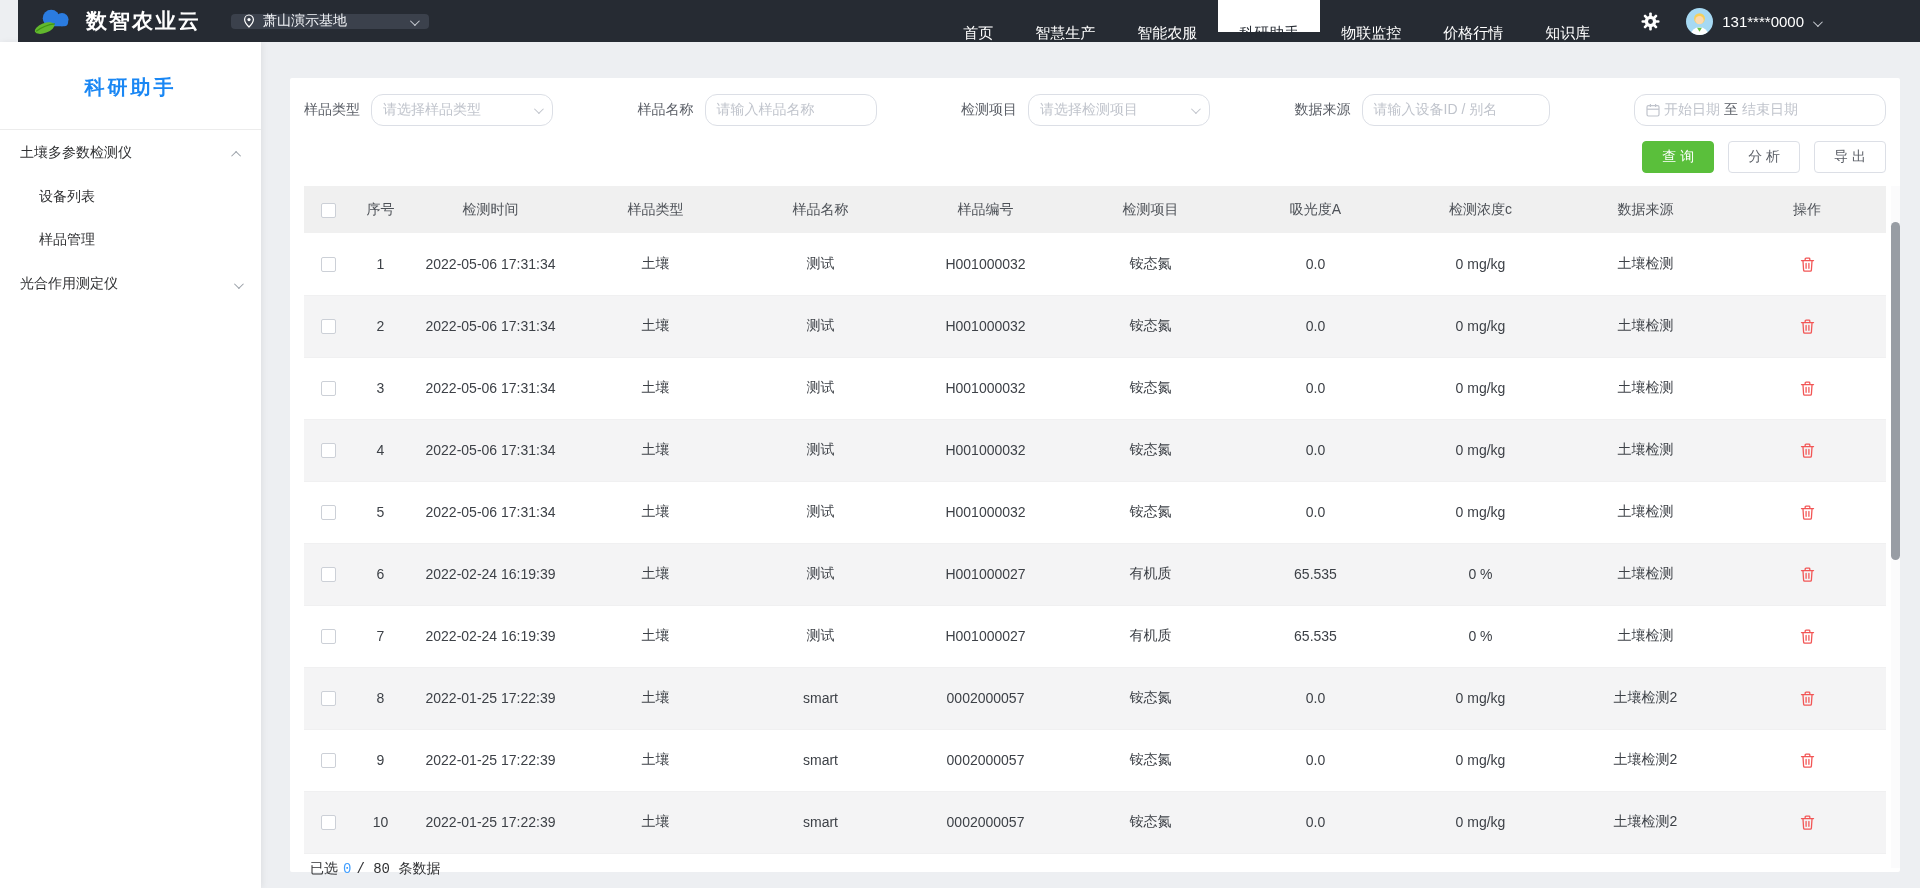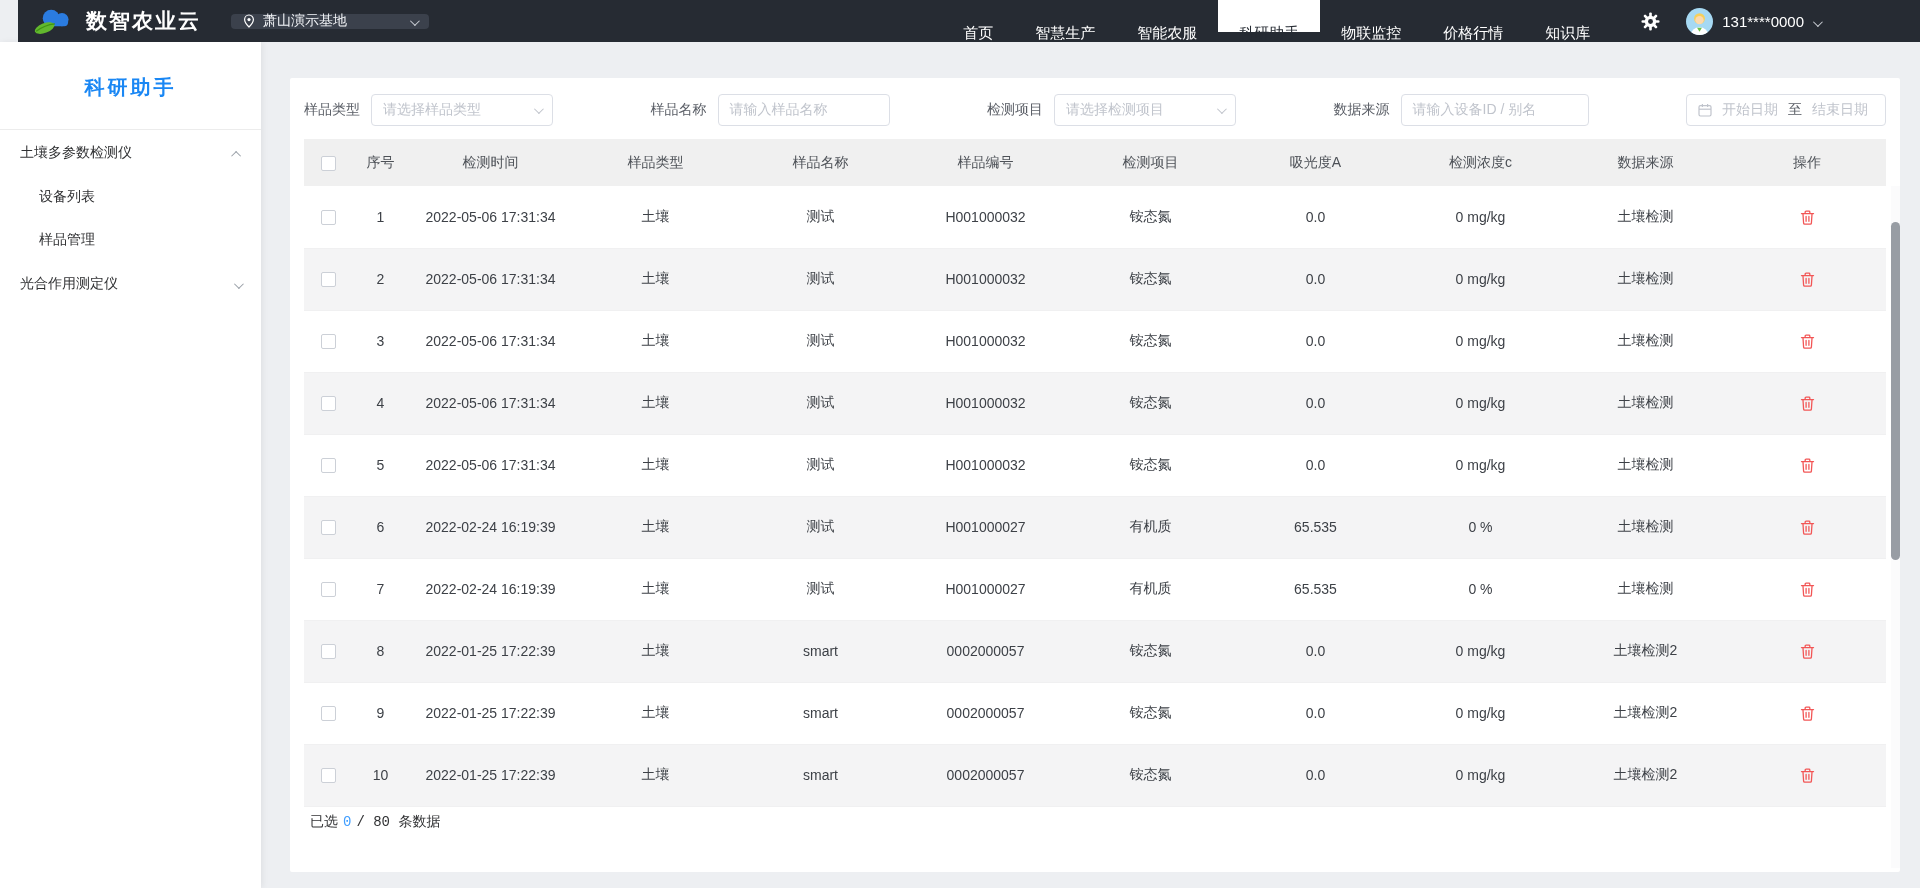--- a/index.html
+++ b/index.html
@@ -44,27 +44,27 @@
 
   
   .main { position:absolute; left:261px; top:42px; right:0; bottom:0; background:#edeff2; }
   .card { position:absolute; left:29px; top:36px; right:20px; bottom:16px; background:#fff;
           border-radius:2px; padding:16px 14px 0 14px; }
 
   
   .filters { display:flex; justify-content:space-between; align-items:center; }
   .fgroup { display:flex; align-items:center; }
   .flabel { font-size:14px; color:#5a5e66; white-space:nowrap; margin-right:11px; }
-  .ctrl { height:32px; border:1px solid #dcdfe6; border-radius:4px; display:flex; align-items:center;
+  .ctrl { height:32px; border:1px solid #dcdfe6; border-radius:12px; display:flex; align-items:center;
           padding:12px 11px; font-size:14px; background:#fff; cursor:text; }
   .ctrl .ph { color:#c0c4cc; white-space:nowrap; }
   .select { width:182px; justify-content:space-between; cursor:pointer; }
   .input-name { width:172px; }
   .input-source { width:188px; }
-  .daterange { width:200px; gap:10px; cursor:pointer;text-align:right; }
+  .daterange { width:252px; gap:4px; cursor:pointer;text-align:right; }
   .daterange .sep { color:#5a5e66; }
 
   
   .actions { display:flex; justify-content:flex-end; gap:14px; margin-top:15px; }
   .btn { height:32px; padding:0 19px; border-radius:4px; font-size:14px; display:flex;
          align-items:center; border:1px solid #dcdfe6; background:#fff; color:#5a5e66; cursor:pointer;
          white-space:nowrap; }
   .btn.primary { background:#5abf3b; border-color:#5abf3b; color:#fff; }
 
   
@@ -227,20 +227,25 @@
               <line x1="9.6" y1="1" x2="9.6" y2="4" stroke="#c0c4cc" stroke-width="1.2"></line>
             </svg>
           </span>
           <span class="ph">开始日期</span>
           <span class="sep">至</span>
           <span class="ph">结束日期</span>
         </div>
       </div>
     </div>
 
+    <div class="actions">
+      <div class="btn primary">查 询</div>
+      <div class="btn">分 析</div>
+      <div class="btn">导 出</div>
+    </div>
 
     <table>
       <colgroup>
         <col style="width:49px">
           <col style="width:55px">
           <col style="width:165px">
           <col style="width:165px">
         <col style="width:165px">
           <col style="width:165px">
           <col style="width:165px">

